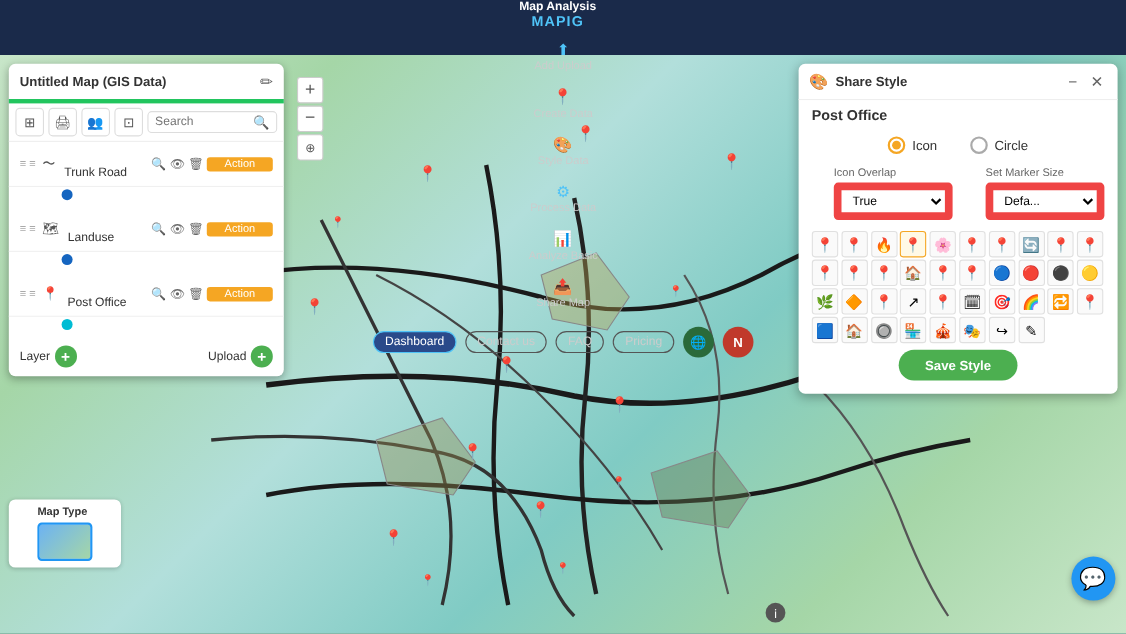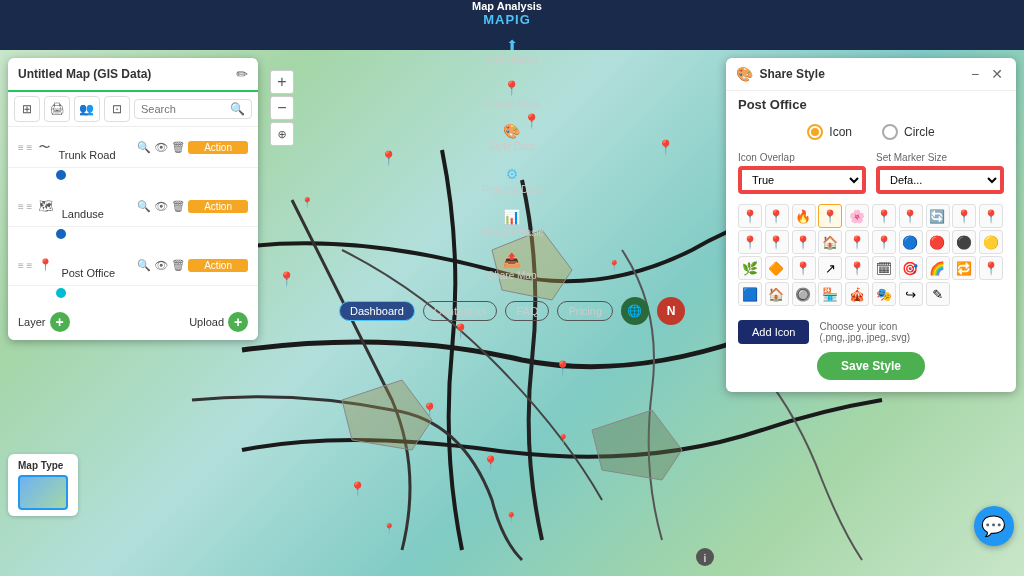--- a/index.html
+++ b/index.html
@@ -90,21 +90,21 @@
       background: #fff;
       border-radius: 6px;
       box-shadow: 0 2px 8px rgba(0,0,0,0.3);
       z-index: 50;
     }
     .panel-header {
       display: flex;
       align-items: center;
       justify-content: space-between;
       padding: 8px 10px;
-      border-bottom: 2px solid #22c55e;
+      border-bottom: 4px solid #22c55e;
     }
     .panel-title { font-size: 12px; font-weight: bold; color: #333; }
     .panel-edit-icon { color: #666; cursor: pointer; font-size: 14px; }
     .panel-toolbar {
       display: flex;
       align-items: center;
       padding: 4px 6px;
       gap: 4px;
       border-bottom: 1px solid #eee;
     }
@@ -195,21 +195,21 @@
       cursor: pointer;
       font-size: 16px;
       color: #555;
     }
     .map-type-panel {
       position: absolute;
       left: 8px;
       bottom: 60px;
       background: #fff;
       border-radius: 6px;
-      padding: 6px 10px;
+      padding: 6px 26px;
       box-shadow: 0 1px 4px rgba(0,0,0,0.2);
       z-index: 40;
     }
     .map-type-label { font-size: 10px; color: #333; font-weight: bold; margin-bottom: 4px; }
     .map-type-thumb {
       width: 50px; height: 35px;
       background: linear-gradient(135deg, #6db3f2, #a5d6a7);
       border-radius: 4px;
       border: 2px solid #2196f3;
     }
@@ -269,25 +269,26 @@
     .radio-circle.circle-type { border-color: #aaa; }
 
     .rp-settings-row {
       display: flex;
       align-items: center;
       padding: 4px 12px;
       gap: 10px;
     }
     .rp-setting {
       flex: 1;
+      margin-left: 20px;
     }
     .rp-setting-label { font-size: 10px; color: #666; margin-bottom: 3px; }
     .rp-select {
       width: 100%;
-      border: 4px solid #ef4444;
+      border: 7px solid #ef4444;
       border-radius: 4px;
       padding: 3px 6px;
       font-size: 11px;
       background: #fff;
       cursor: pointer;
     }
 
     
     .icon-grid {
       display: grid;
@@ -641,24 +642,20 @@
       <div class="icon-cell">🟦</div>
       <div class="icon-cell">🏠</div>
       <div class="icon-cell">🔘</div>
       <div class="icon-cell">🏪</div>
       <div class="icon-cell">🎪</div>
       <div class="icon-cell">🎭</div>
       <div class="icon-cell">↪</div>
       <div class="icon-cell">✎</div>
     </div>
 
-    <div class="rp-actions">
-      <button class="add-icon-btn">Add Icon</button>
-      <span class="rp-hint">Choose your icon<br>(.png,.jpg,.jpeg,.svg)</span>
-    </div>
 
     <button class="save-style-btn">Save Style</button>
   </div>
 
   <div class="chat-bubble">
     <span>💬</span>
   </div>
 </div>
 
 </body></html>

